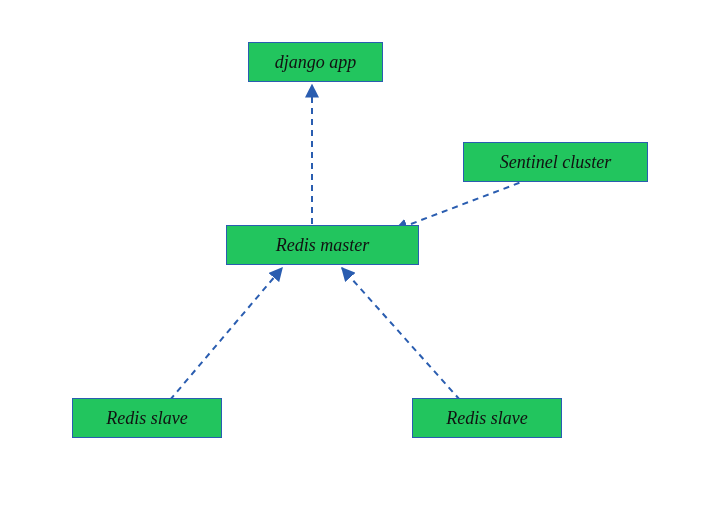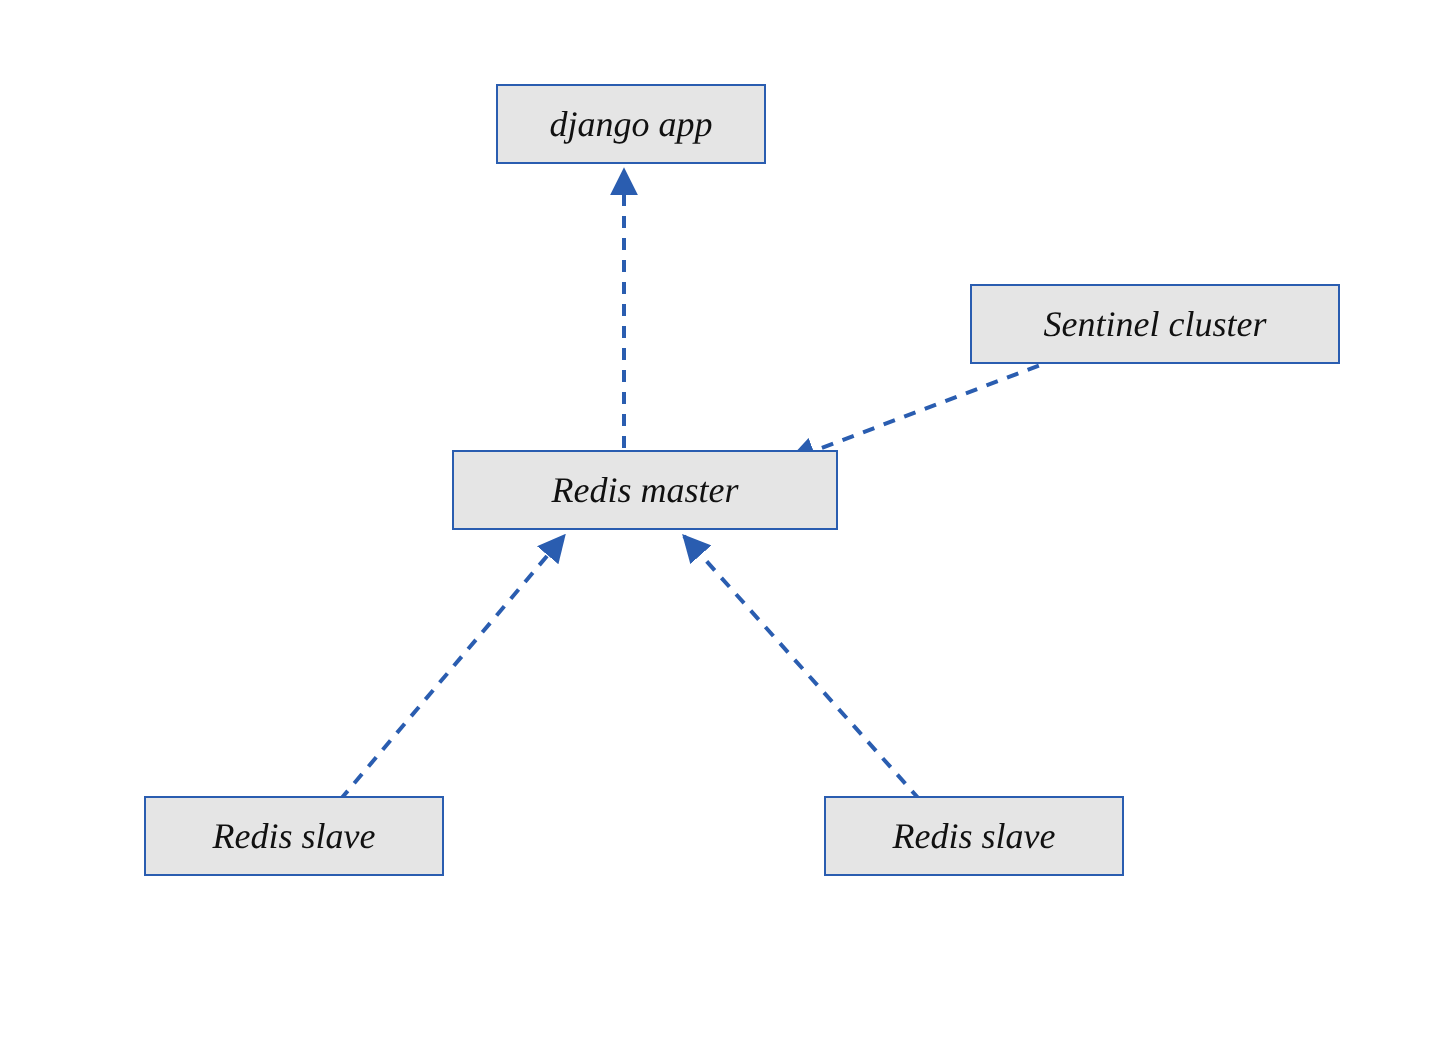--- a/index.html
+++ b/index.html
@@ -14,21 +14,21 @@
   }
   .node {
     position: absolute;
     border: 1.5px solid #2a5db0;
     color: #111;
     font-size: 18px;
     display: flex;
     align-items: center;
     justify-content: center;
     padding: 8px 18px;
-    background: #e5e5e5;
+    background: #22c55e;
     box-sizing: border-box;
   }
   svg.wires {
     position: absolute;
     left: 0; top: 0;
     width: 720px; height: 520px;
     overflow: visible;
   }
 </style>
 </head>
@@ -51,21 +51,21 @@
 </svg>
 
 <div class="node" style="left:248px; top:42px; width:135px; height:40px;">
   <span>django app</span>
 </div>
 
 <div class="node" style="left:226px; top:225px; width:193px; height:40px;">
   <span>Redis master</span>
 </div>
 
-<div class="node" style="left:485px; top:142px; width:185px; height:40px;">
+<div class="node" style="left:463px; top:142px; width:185px; height:40px;">
   <span>Sentinel cluster</span>
 </div>
 
 <div class="node" style="left:72px; top:398px; width:150px; height:40px;">
   <span>Redis slave</span>
 </div>
 
 <div class="node" style="left:412px; top:398px; width:150px; height:40px;">
   <span>Redis slave</span>
 </div>

